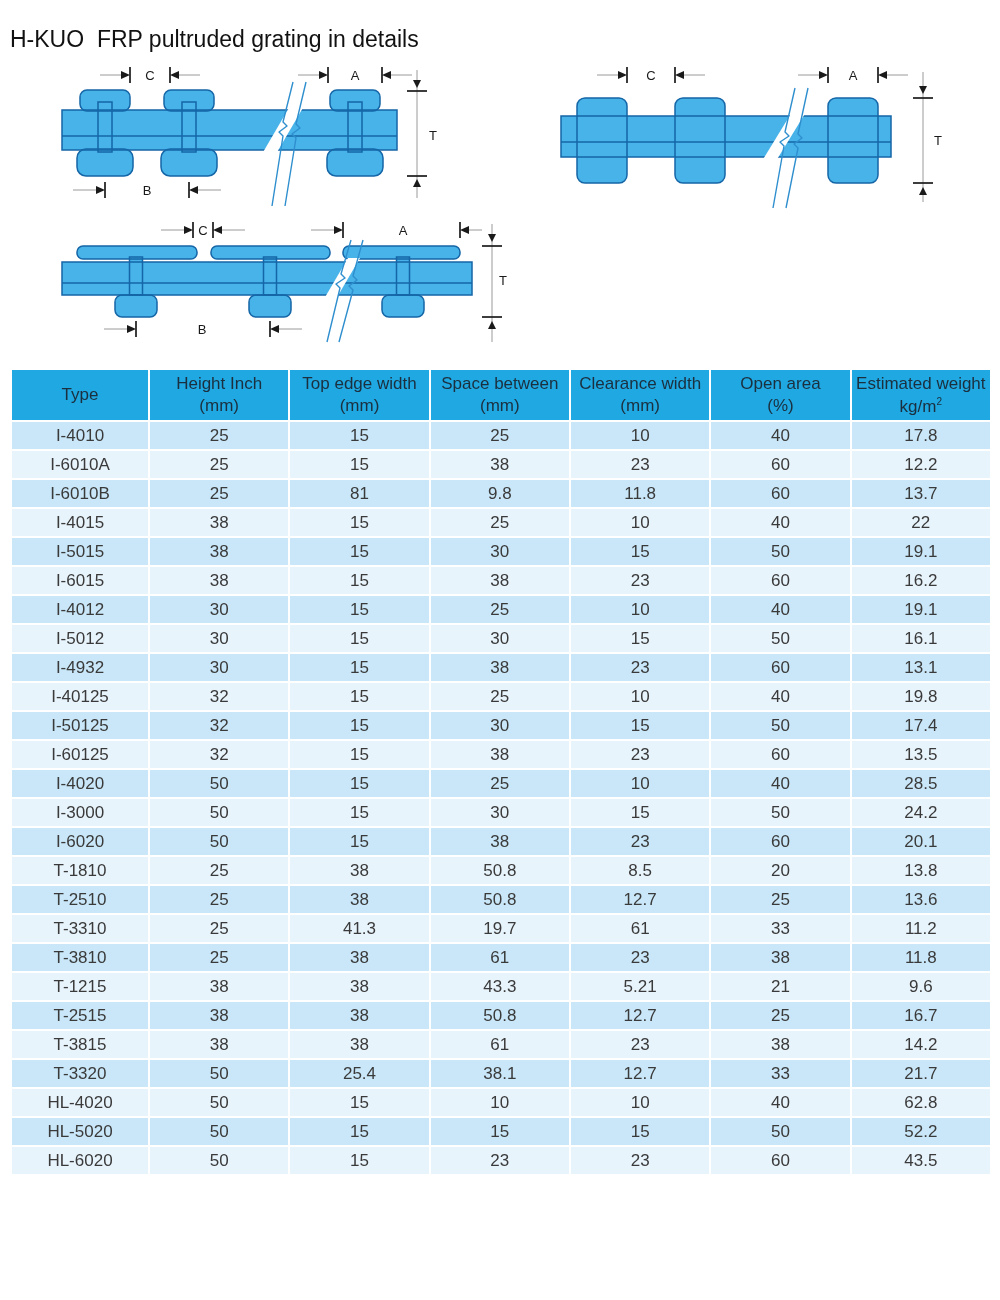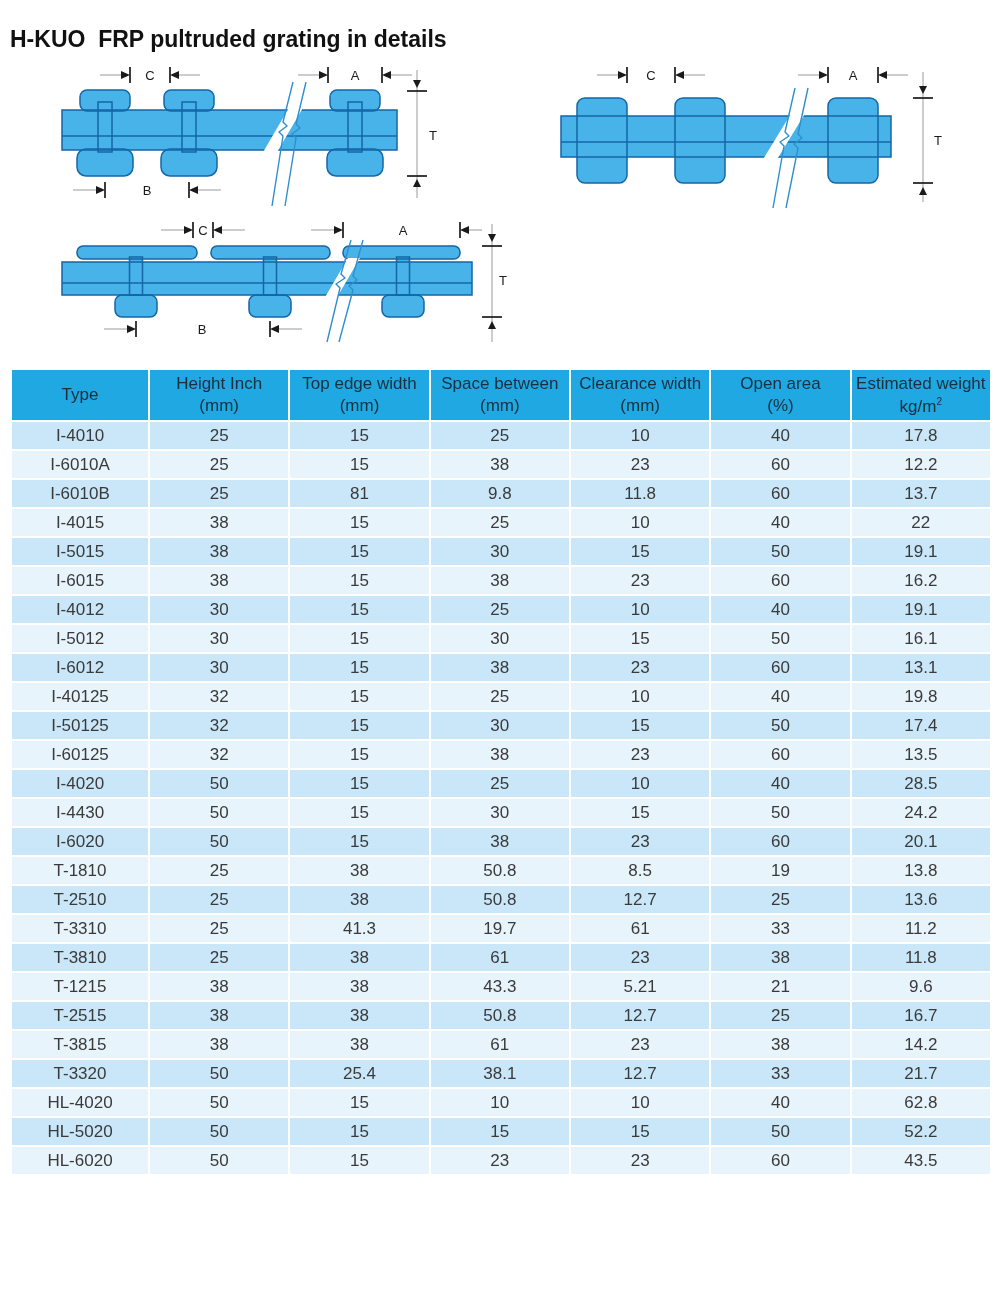--- a/index.html
+++ b/index.html
@@ -5,21 +5,21 @@
   html, body { margin: 0; padding: 0; }
   body {
     width: 1000px; height: 1300px;
     background: #ffffff;
     font-family: "Liberation Sans", sans-serif;
     position: relative;
     overflow: hidden;
   }
   .page-title {
     position: absolute; left: 10px; top: 26px;
-    font-size: 23px; font-weight: bold; color: #111;
+    font-size: 23px; font-weight: normal; color: #111;
     white-space: pre;
   }
   .diagram { position: absolute; }
   #diagram-ibar   { left: 45px;  top: 60px; }
   #diagram-rect   { left: 548px; top: 60px; }
   #diagram-tbar   { left: 30px;  top: 218px; }
 
   .shape-fill { fill: var(--diagram_fill, #47B3E9); stroke: none; }
   .shape-line { fill: none; stroke: var(--diagram_stroke, #1566A7); stroke-width: 1.5; }
   .break-mask { fill: #ffffff; stroke: none; }
@@ -337,21 +337,21 @@
       <tr>
         <td>I-5012</td>
         <td>30</td>
         <td>15</td>
         <td>30</td>
         <td>15</td>
         <td>50</td>
         <td>16.1</td>
       </tr>
       <tr>
-        <td>I-6012</td>
+        <td>I-4932</td>
         <td>30</td>
         <td>15</td>
         <td>38</td>
         <td>23</td>
         <td>60</td>
         <td>13.1</td>
       </tr>
       <tr>
         <td>I-40125</td>
         <td>32</td>
@@ -382,21 +382,21 @@
       <tr>
         <td>I-4020</td>
         <td>50</td>
         <td>15</td>
         <td>25</td>
         <td>10</td>
         <td>40</td>
         <td>28.5</td>
       </tr>
       <tr>
-        <td>I-4430</td>
+        <td>I-3000</td>
         <td>50</td>
         <td>15</td>
         <td>30</td>
         <td>15</td>
         <td>50</td>
         <td>24.2</td>
       </tr>
       <tr>
         <td>I-6020</td>
         <td>50</td>
@@ -405,21 +405,21 @@
         <td>23</td>
         <td>60</td>
         <td>20.1</td>
       </tr>
       <tr>
         <td>T-1810</td>
         <td>25</td>
         <td>38</td>
         <td>50.8</td>
         <td>8.5</td>
-        <td>19</td>
+        <td>20</td>
         <td>13.8</td>
       </tr>
       <tr>
         <td>T-2510</td>
         <td>25</td>
         <td>38</td>
         <td>50.8</td>
         <td>12.7</td>
         <td>25</td>
         <td>13.6</td>

